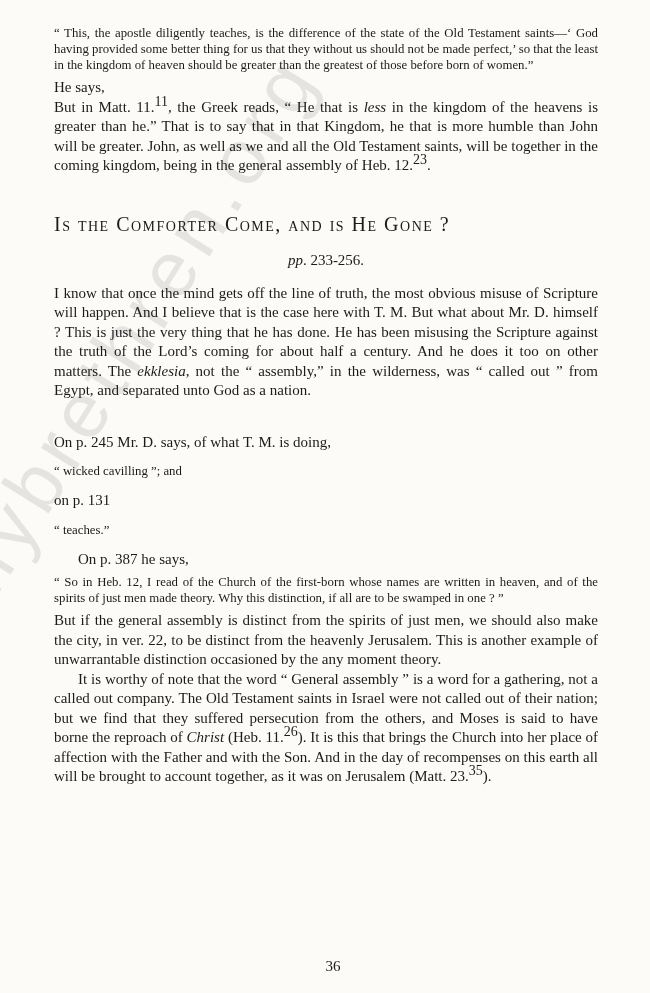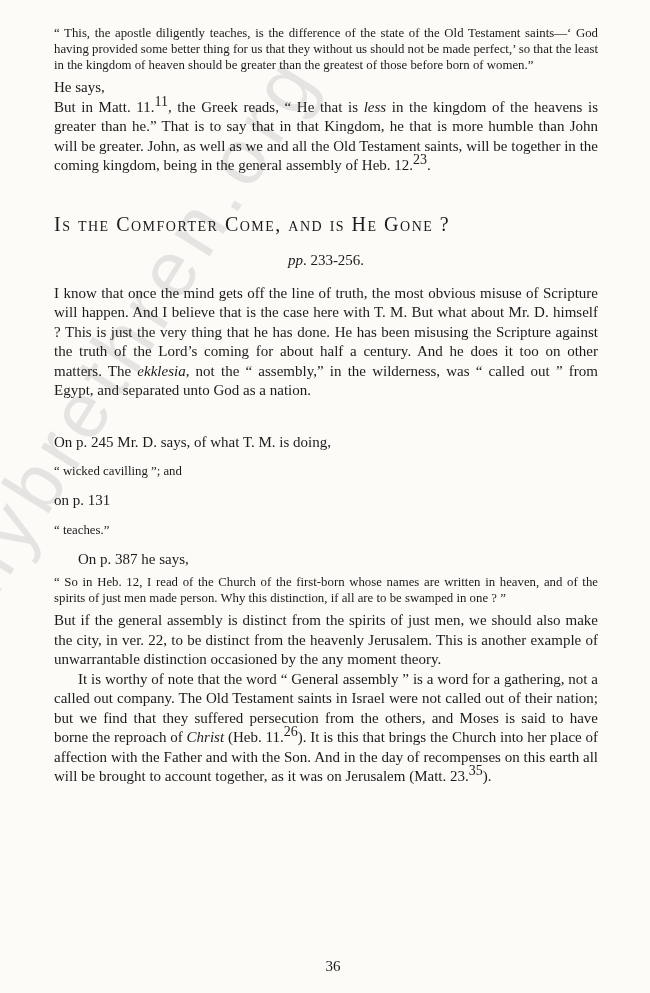--- a/index.html
+++ b/index.html
@@ -97,18 +97,18 @@
       <p class="blk body"><span>He says,</span></p>
       <p class="blk body"><span>But in Matt. 11.</span><sup>11</sup><span>, the Greek reads, “ He that is </span><i>less</i><span> in the kingdom of the heavens is greater than he.”  That is to say that in that Kingdom, he that is more humble than John will be greater.  John, as well as we and all the Old Testament saints, will be together in the coming kingdom, being in the general assembly of Heb. 12.</span><sup>23</sup><span>.</span></p>
       <p class="blk heading"><span>Is the Comforter Come, and is He Gone ?</span></p>
       <p class="blk subheading"><i>pp</i><span>. 233-256.</span></p>
       <p class="blk body"><span>I know that once the mind gets off the line of truth, the most obvious misuse of Scripture will happen.  And I believe that is the case here with T. M.  But what about Mr. D. himself ?  This is just the very thing that he has done.  He has been misusing the Scripture against the truth of the Lord’s coming for about half a century.  And he does it too on other matters.  The </span><i>ekklesia</i><span>, not the “ assembly,” in the wilderness, was “ called out ” from Egypt, and separated unto God as a nation.</span></p>
       <p class="blk body" style="margin-top: 32px;"><span>On p. 245 Mr. D. says, of what T. M. is doing,</span></p>
       <p class="blk quote" style="margin-top: 11px;"><span>“ wicked cavilling ”; and</span></p>
       <p class="blk body" style="margin-top: 12px;"><span>on p. 131</span></p>
       <p class="blk quote" style="margin-top: 11px;"><span>“ teaches.”</span></p>
       <p class="blk body-indent" style="margin-top: 12px;"><span>On p. 387 he says,</span></p>
-      <p class="blk quote"><span>“ So in Heb. 12, I read of the Church of the first-born whose names are written in heaven, and of the spirits of just men made person.  Why this distinction, if all are to be swamped in one ? ”</span></p>
+      <p class="blk quote"><span>“ So in Heb. 12, I read of the Church of the first-born whose names are written in heaven, and of the spirits of just men made theory.  Why this distinction, if all are to be swamped in one ? ”</span></p>
       <p class="blk body"><span>But if the general assembly is distinct from the spirits of just men, we should also make the city, in ver. 22, to be distinct from the heavenly Jerusalem.  This is another example of unwarrantable distinction occasioned by the any moment theory.</span></p>
       <p class="blk body-indent"><span>It is worthy of note that the word “ General assembly ” is a word for a gathering, not a called out company.  The Old Testament saints in Israel were not called out of their nation; but we find that they suffered persecution from the others, and Moses is said to have borne the reproach of </span><i>Christ</i><span> (Heb. 11.</span><sup>26</sup><span>).  It is this that brings the Church into her place of affection with the Father and with the Son.  And in the day of recompenses on this earth all will be brought to account together, as it was on Jerusalem (Matt. 23.</span><sup>35</sup><span>).</span></p>
     </div>
   <div class="footer">36</div>
 </div>
 
 </body></html>

